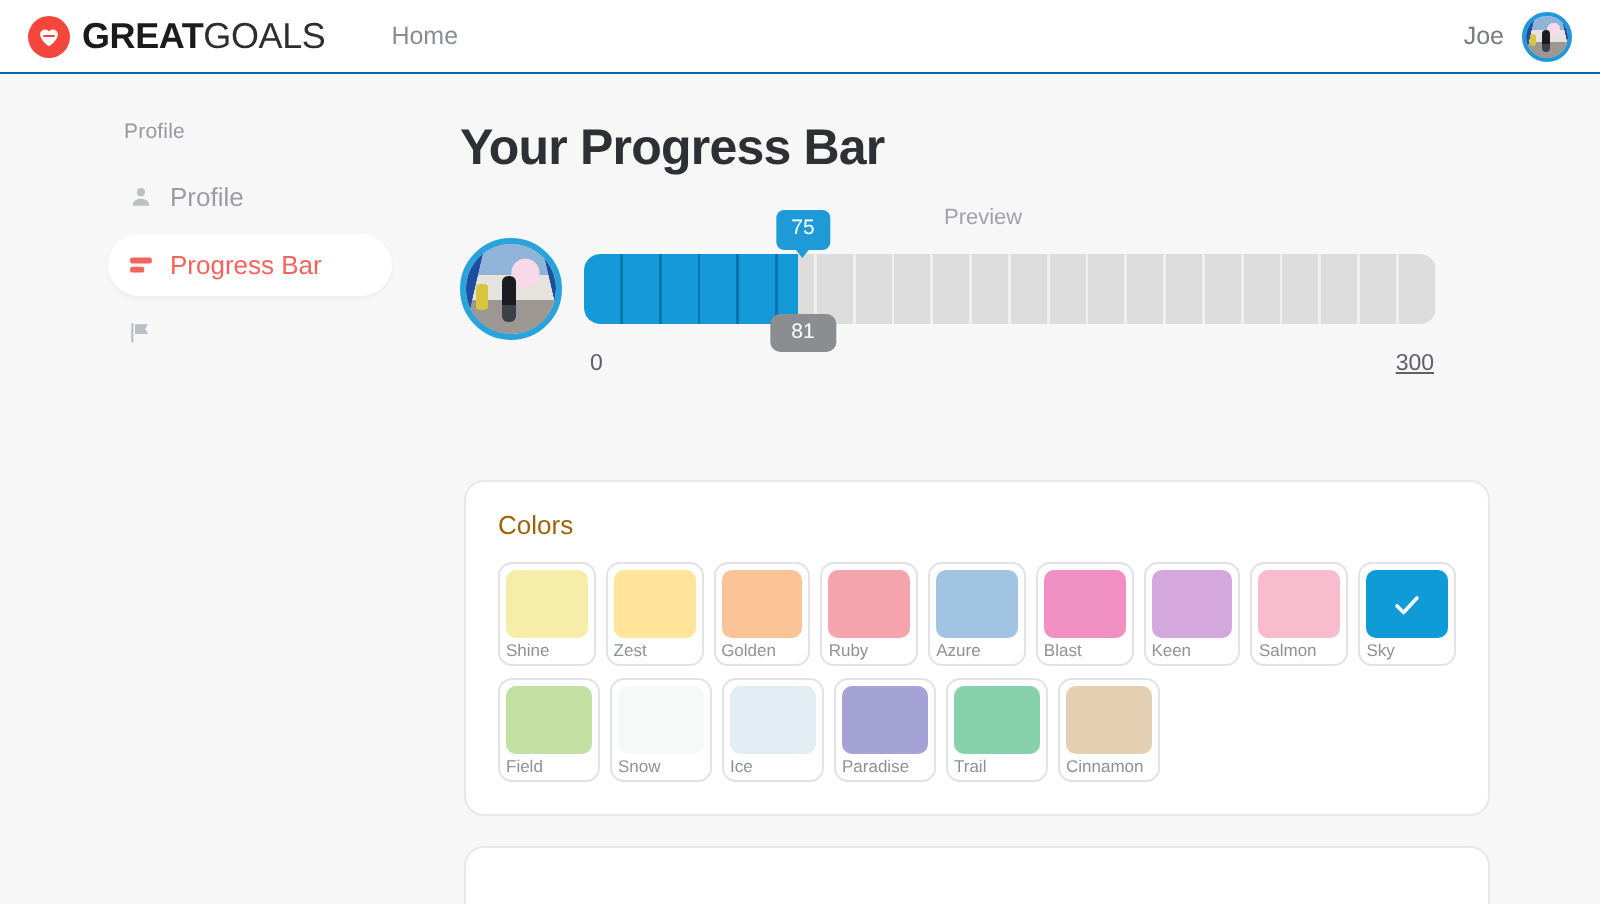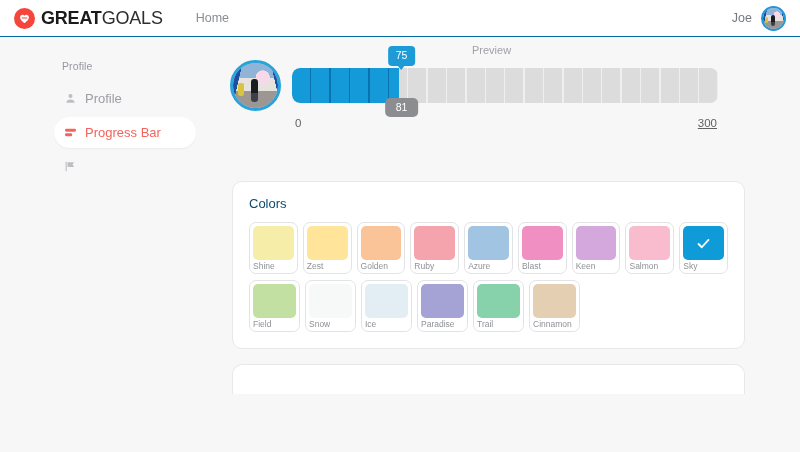--- a/index.html
+++ b/index.html
@@ -182,21 +182,21 @@
   
   .card {
     background: #ffffff;
     border: 1px solid #e8e8ea;
     border-radius: 10px;
     width: 513px;
     margin-left: 2px;
   }
   .card-colors { margin-top: 48px; padding: 14px 16px 16px; }
   .card-title {
-    font-size: 13px; color: #0c4a6e; margin-bottom: 11px;
+    font-size: 13px; color: #a16207; margin-bottom: 11px;
   }
   .swatch-row { display: flex; gap: 5px; }
   .swatch-row + .swatch-row { margin-top: 6px; align-items: flex-end; }
   .swatch {
     width: 51px; height: 52px;
     border: 1px solid #e2e3e6; border-radius: 7px;
     padding: 3px 3px 0 3px;
     display: flex; flex-direction: column;
     cursor: pointer; background:#fff;
   }
@@ -275,20 +275,21 @@
       <span class="side-ico">
         <svg width="13" height="13" viewBox="0 0 24 24">
             <rect x="3" y="3" width="2" height="18" rx="1" fill="#bcbec3"></rect>
             <path fill="#bcbec3" d="M6.5 4h12l-2.6 4.3L18.5 13h-12z"></path>
           </svg>
       </span>
     </div>
   </div>
 
   <div class="main">
+    <div class="page-title">Your Progress Bar</div>
 
     <div class="progress-block">
       <div class="preview-label">Preview</div>
 
       <div class="progress-row">
         <span class="avatar-lg">
           <span class="photo"></span>
         </span>
 
         <div class="bar-wrap">

